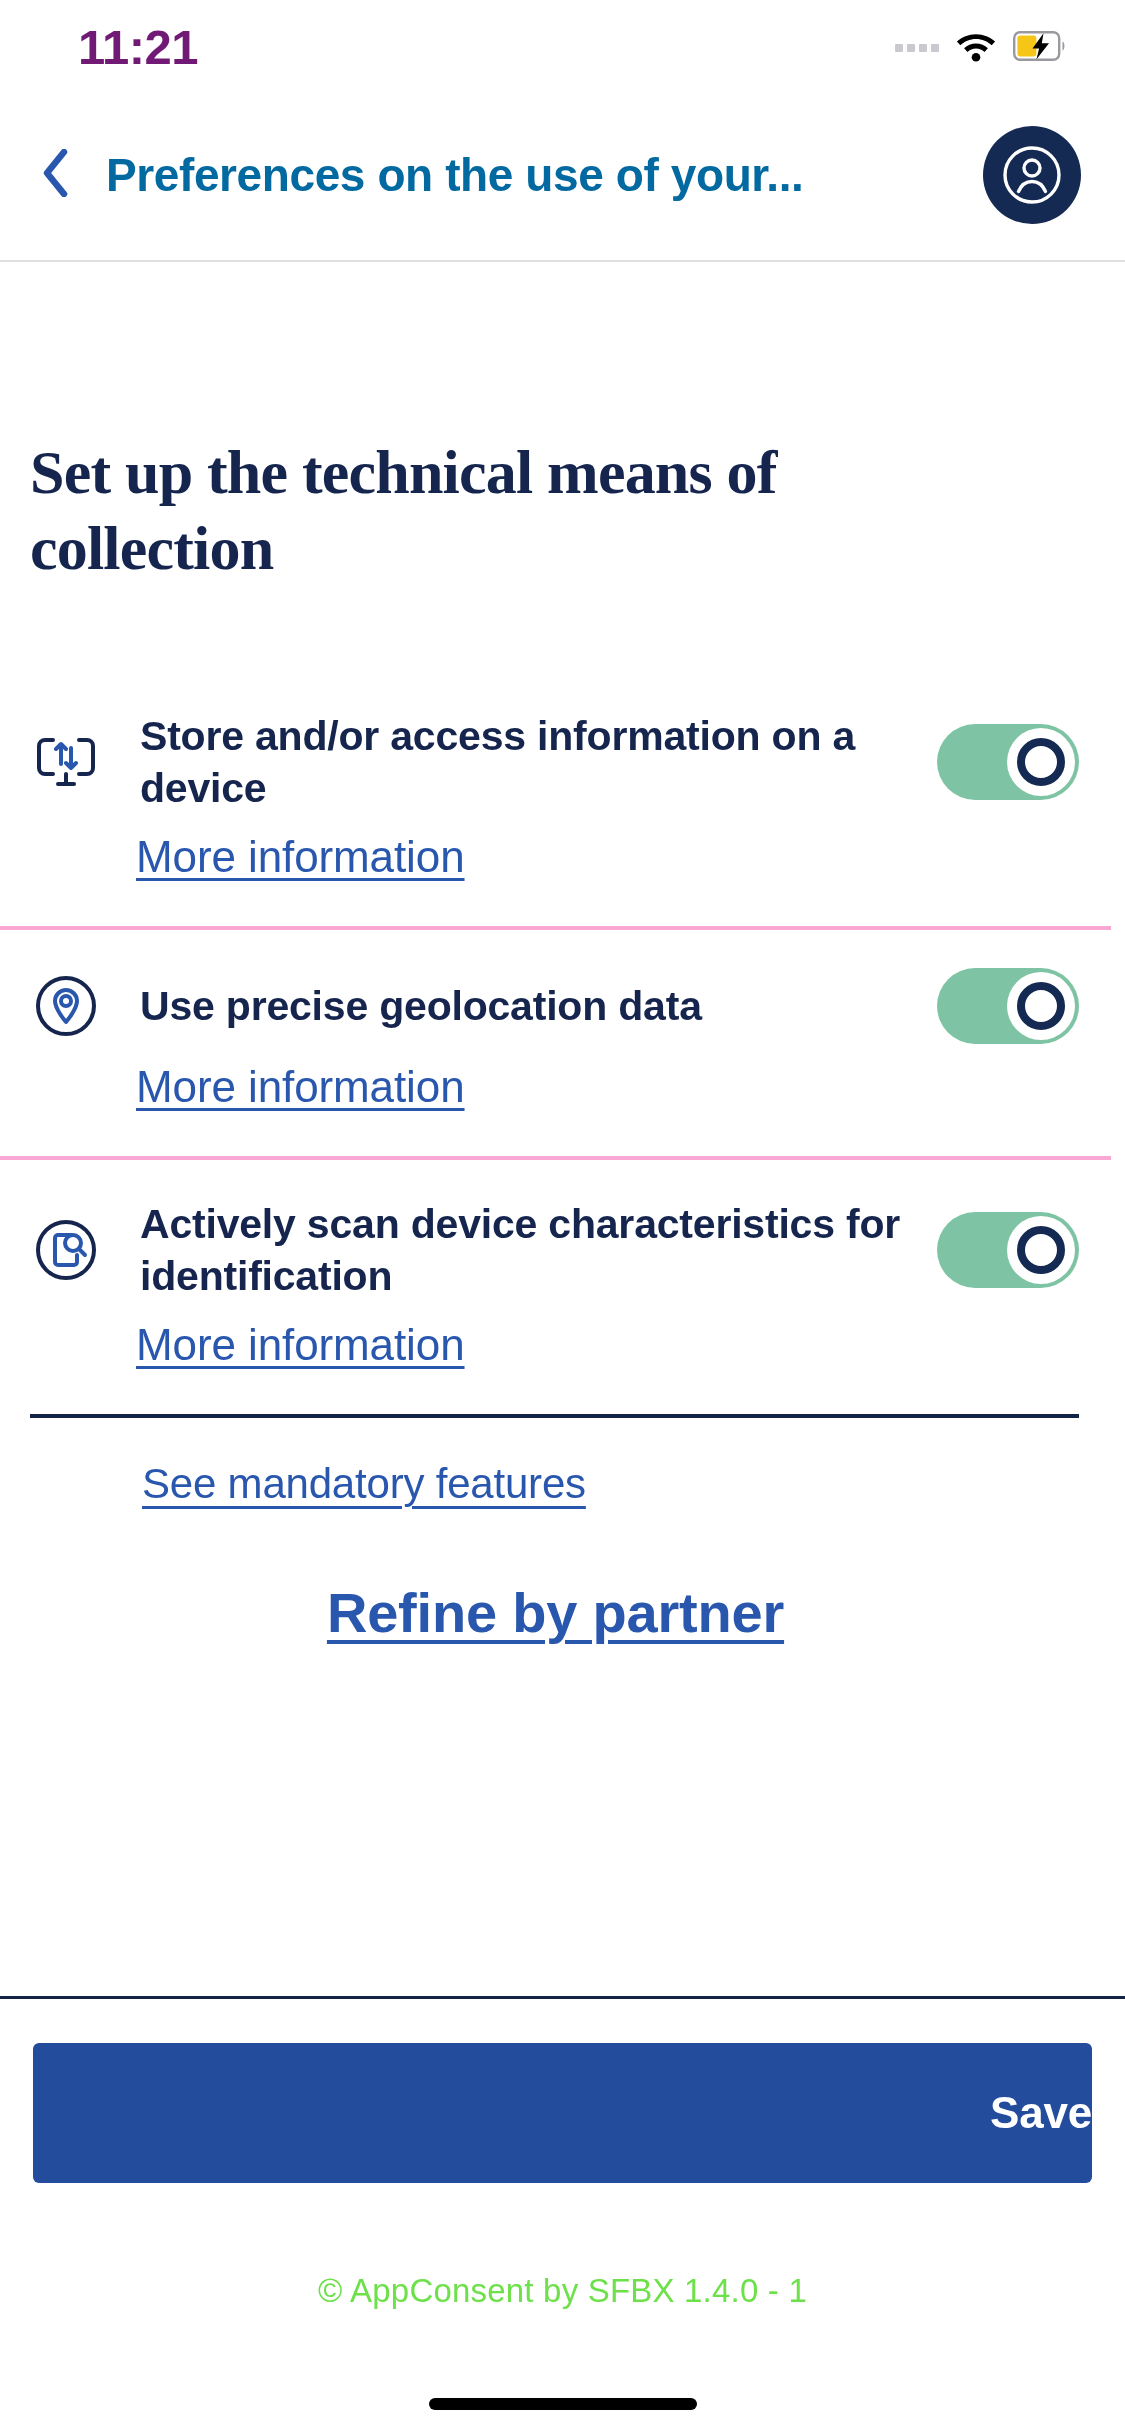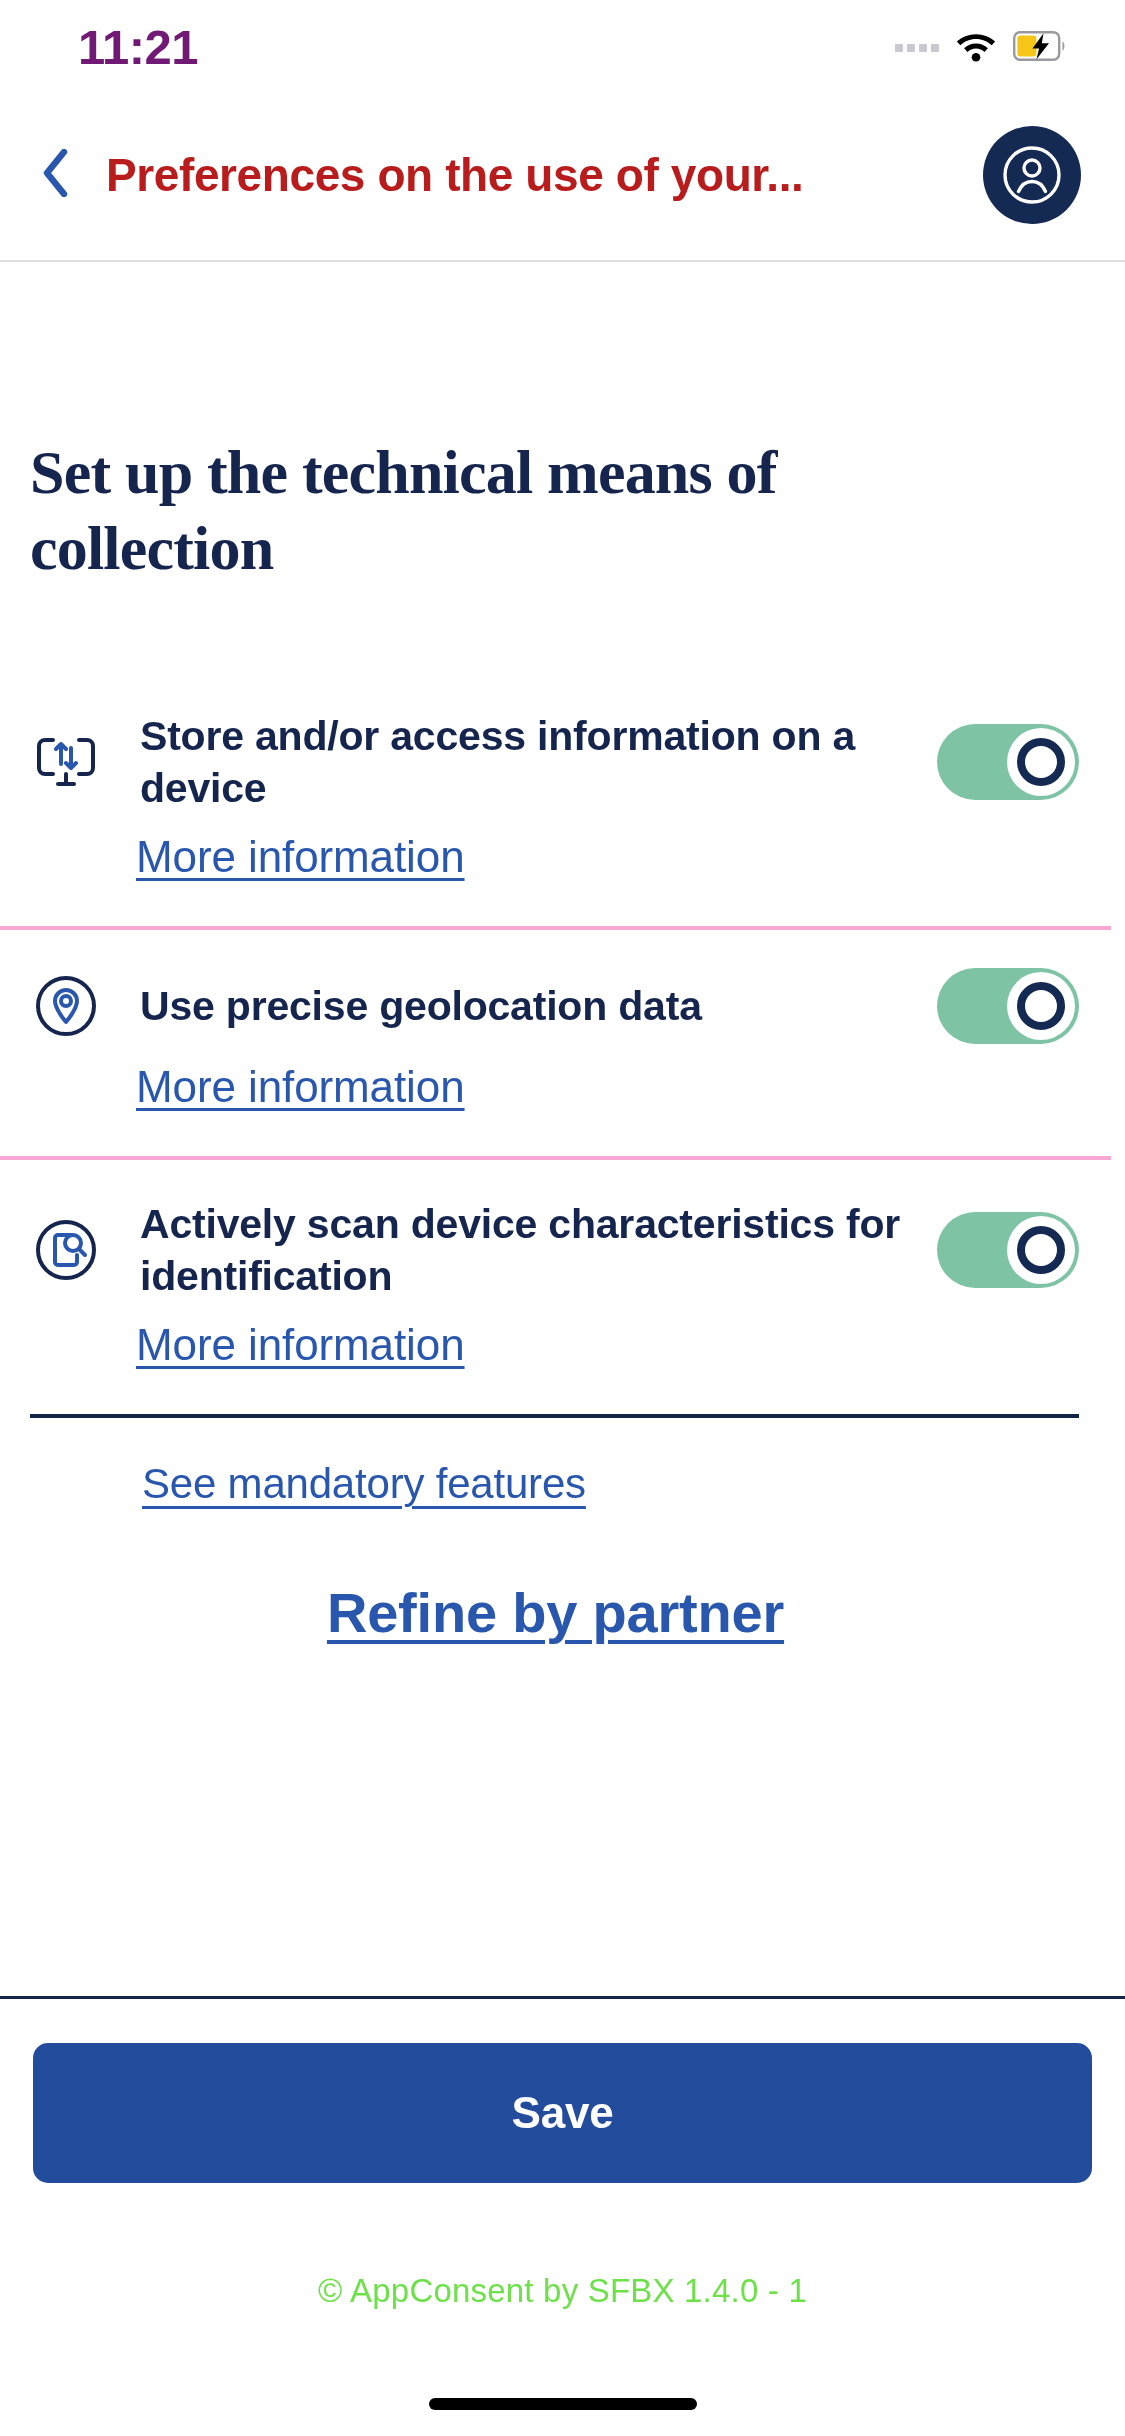--- a/index.html
+++ b/index.html
@@ -71,21 +71,21 @@
     flex: none;
     margin-top: -4px;
   }
   .back-chevron {
     width: 26px; height: 48px;
   }
   .nav-title {
     flex: 1;
     font-size: 46px;
     font-weight: bold;
-    color: #b91c1c;
+    color: #0369a1;
     letter-spacing: -0.4px;
     padding-left: 16px;
     white-space: nowrap;
     overflow: hidden;
   }
   .avatar {
     width: 98px; height: 98px;
     border-radius: 50%;
     background: #142a52;
     flex: none;
@@ -224,27 +224,28 @@
     background: #ffffff;
   }
   .save-btn {
     position: absolute;
     top: 44px;
     left: 33px;
     width: 1059px;
     height: 140px;
     background: #244c9c;
     border: none;
-    border-radius: 15px;
+    border-radius: 6px;
     color: #ffffff;
     font-family: "Liberation Sans", sans-serif;
     font-size: 44px;
     font-weight: bold;
     letter-spacing: -0.2px;
     cursor: pointer;
+    text-align: right;
   }
   .copyright {
     position: absolute;
     top: 273px;
     left: 0;
     width: 1125px;
     text-align: center;
     font-size: 33px;
     color: #6de04a;
     letter-spacing: 0.2px;

